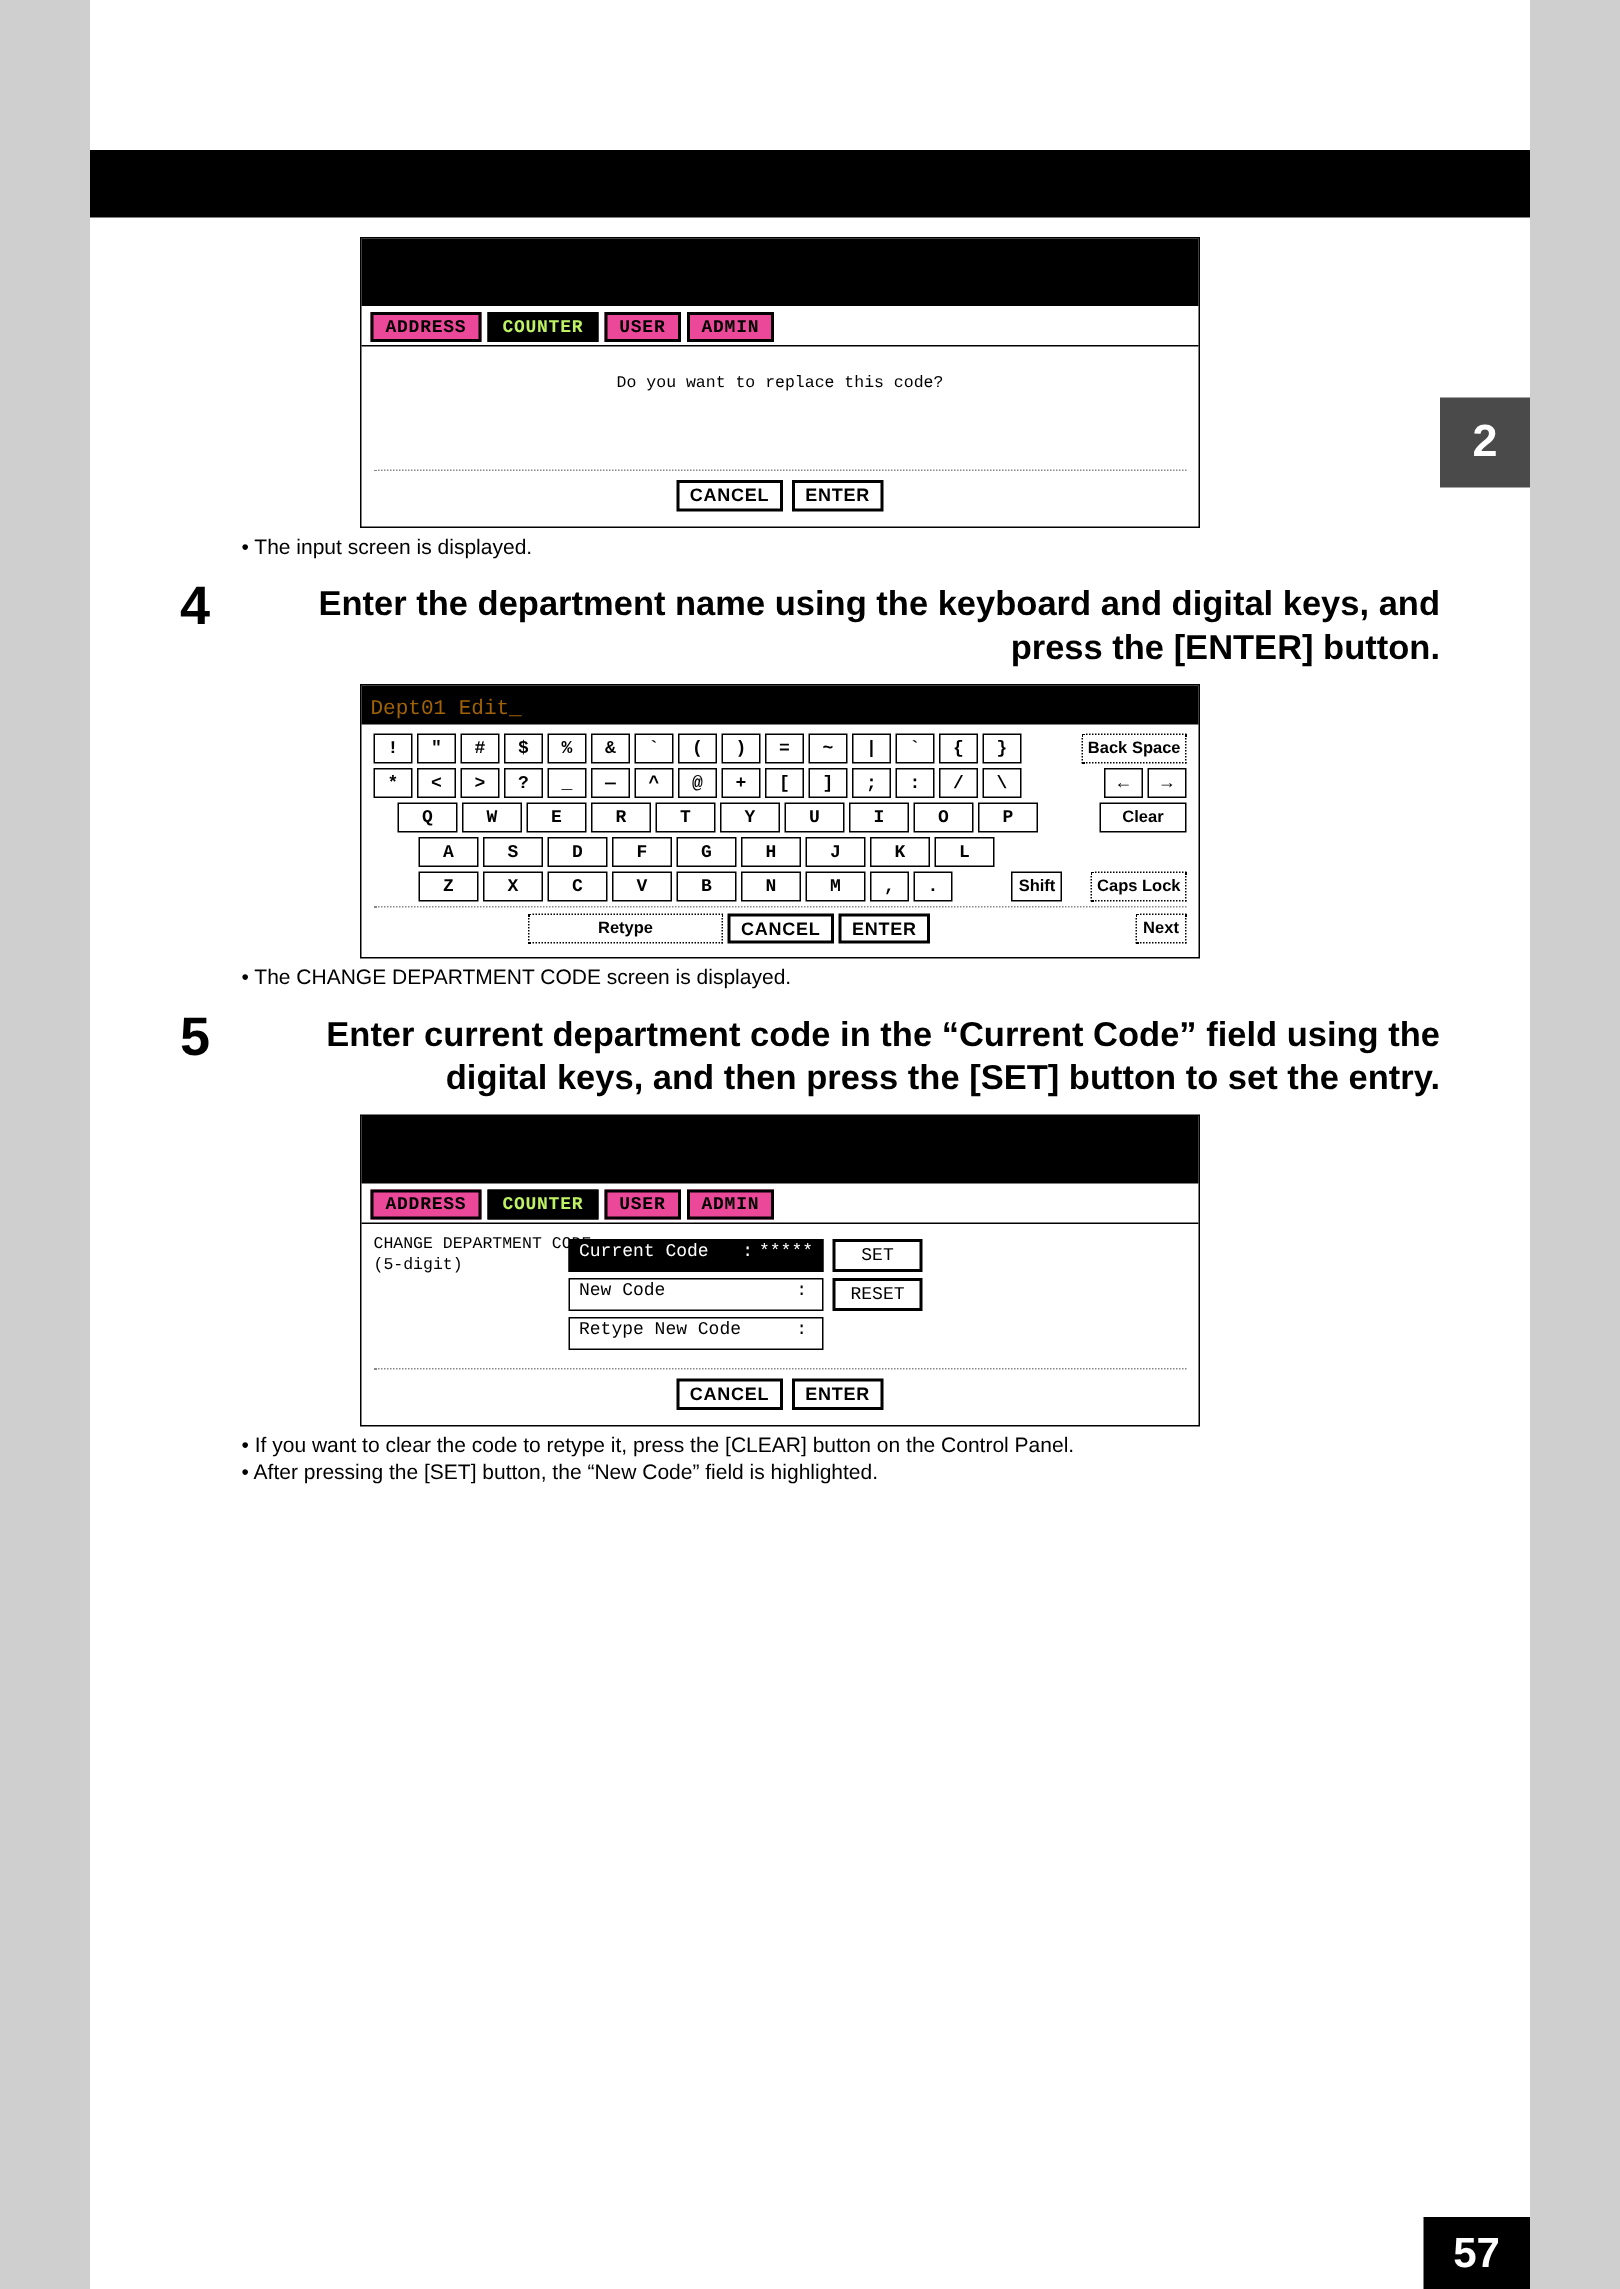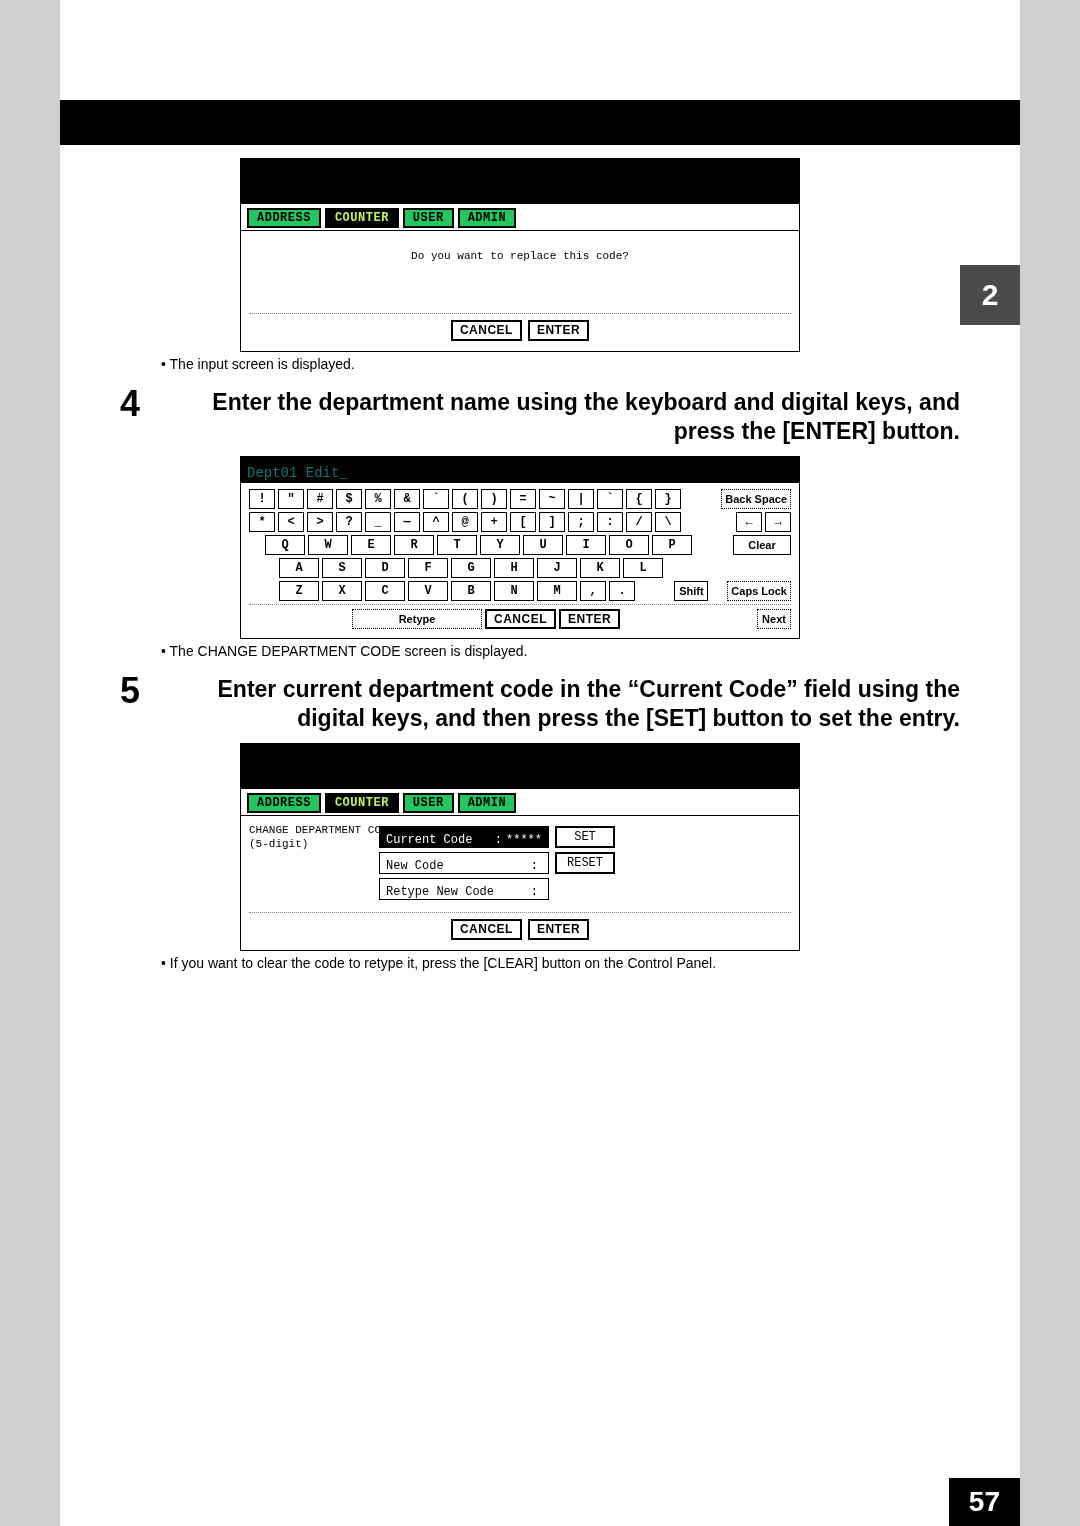--- a/index.html
+++ b/index.html
@@ -11,39 +11,39 @@
   .thumb-tab { position: absolute; right: 0; top: 265px; width: 60px; height: 60px; background: #4a4a4a; color: #fff; font-size: 30px; font-weight: bold; display: flex; align-items: center; justify-content: center; }
   .step { display: flex; align-items: flex-start; margin-bottom: 6px; }
   .stepnum { font-size: 36px; font-weight: bold; width: 40px; line-height: 1; }
   .steptxt { font-size: 23px; font-weight: bold; flex: 1; line-height: 1.25; padding-top: 2px; text-align: right; }
   .note { margin-left: 41px; font-size: 14px; margin-top: 4px; margin-bottom: 14px; }
   .note li { list-style: none; text-indent: -12px; padding-left: 12px; margin-bottom: 2px; }
   .note li::before { content: "• "; }
   .screenshot { width: 560px; margin-left: 120px; margin-top: 10px; margin-bottom: 4px; border: 1px solid #000; background: #fff; }
   .ss-topblack { background: #000; height: 45px; }
   .ss-tabs { display: flex; gap: 4px; padding: 4px 6px 2px 6px; border-bottom: 1px solid #000; align-items: center; }
-  .ss-tab { border: 2px solid #000; padding: 1px 8px; font-family: "Courier New", monospace; font-size: 12px; font-weight: bold; letter-spacing: 0.5px; background: #22c55e; }
+  .ss-tab { border: 2px solid #000; padding: 1px 8px; font-family: "Courier New", monospace; font-size: 12px; font-weight: bold; letter-spacing: 0.5px; background: #ec4899; }
   .ss-tab.inv { background: #000; color: #bef264; }
   .ss-msg { text-align: center; font-family: "Courier New", monospace; font-size: 11px; line-height: 1.3; padding: 18px 10px 50px 10px; }
   .ss-divider { border-top: 1px dotted #888; margin: 0 8px; }
   .ss-footer { display: flex; justify-content: center; gap: 6px; padding: 6px 0 10px; }
   .ss-btn { border: 2px solid #000; border-style: double; padding: 0px 7px; font-family: Arial, sans-serif; font-size: 12px; font-weight: bold; letter-spacing: 0.5px; background: #fff; line-height: 1.4; }
-  .ss-header-mono { background:#000; color:#0f766e; font-family:"Courier New",monospace; font-size:14px; padding: 8px 6px 2px 6px; }
+  .ss-header-mono { background:#000; color:#a16207; font-family:"Courier New",monospace; font-size:14px; padding: 8px 6px 2px 6px; }
   .kbd { padding: 6px 8px 6px 8px; }
   .krow { display: flex; gap: 3px; margin-bottom: 3px; justify-content: flex-start; align-items: center; }
   .key { border: 1.5px solid #000; min-width: 26px; height: 20px; display:flex; align-items:center; justify-content:center; font-family: "Courier New", monospace; font-size: 12px; font-weight:bold; background:#fff; padding: 0 3px; }
   .key.wide { min-width: 58px; font-family: Arial,sans-serif; font-size:11px; }
   .key.space { min-width: 130px; font-family: Arial,sans-serif; font-size:11px; }
   .key.sm { min-width: 34px; font-family: Arial,sans-serif; font-size:11px; }
   .key.dotted { border-style: dotted; }
   .gapR { margin-left: auto; }
   .form-area { padding: 4px 8px 8px 8px; }
   .form-title { font-family:"Courier New",monospace; font-size:11px; margin: 4px 0 4px 0; }
   .form-row { display: flex; gap: 6px; align-items: center; margin-bottom: 4px; margin-left: 130px; }
-  .fld { border: 1px solid #000; width: 170px; height: 22px; display: flex; align-items: flex-end; font-family: "Courier New", monospace; font-size: 12px; padding: 0 6px; gap: 4px; }
+  .fld { border: 1px solid #000; width: 170px; height: 22px; display: flex; align-items: flex-start; font-family: "Courier New", monospace; font-size: 12px; padding: 0 6px; gap: 4px; }
   .fld .flabel { flex: 1; }
   .fld .fval { }
   .fld.selected { background:#000; color:#fff; }
   .fld.selected .fval { background:#000; color:#fff; }
   .actbtn { border: 2px solid #000; width: 60px; height: 22px; display:flex; align-items:center; justify-content:center; font-family: "Courier New", monospace; font-size: 12px; background:#fff; }
   .pagenum { position: absolute; right: 0; bottom: 0; background: #000; color: #fff; font-size: 28px; font-weight: bold; padding: 8px 20px; }
   .indent-row1 { margin-left: 0; }
   .indent-row3 { margin-left: 16px; }
   .indent-row4 { margin-left: 30px; }
   .indent-row5 { margin-left: 30px; }
@@ -238,18 +238,19 @@
       </div>
       <div class="ss-divider"></div>
       <div class="ss-footer">
         <span class="ss-btn">CANCEL</span>
         <span class="ss-btn">ENTER</span>
       </div>
     </div>
 
     <ul class="note">
       <li>If you want to clear the code to retype it, press the [CLEAR] button on the Control Panel.</li>
+      <li>After pressing the [SET] button, the “New Code” field is highlighted.</li>
     </ul>
 
   </div>
 
   <div class="pagenum">57</div>
 </div>
 
 </body></html>

